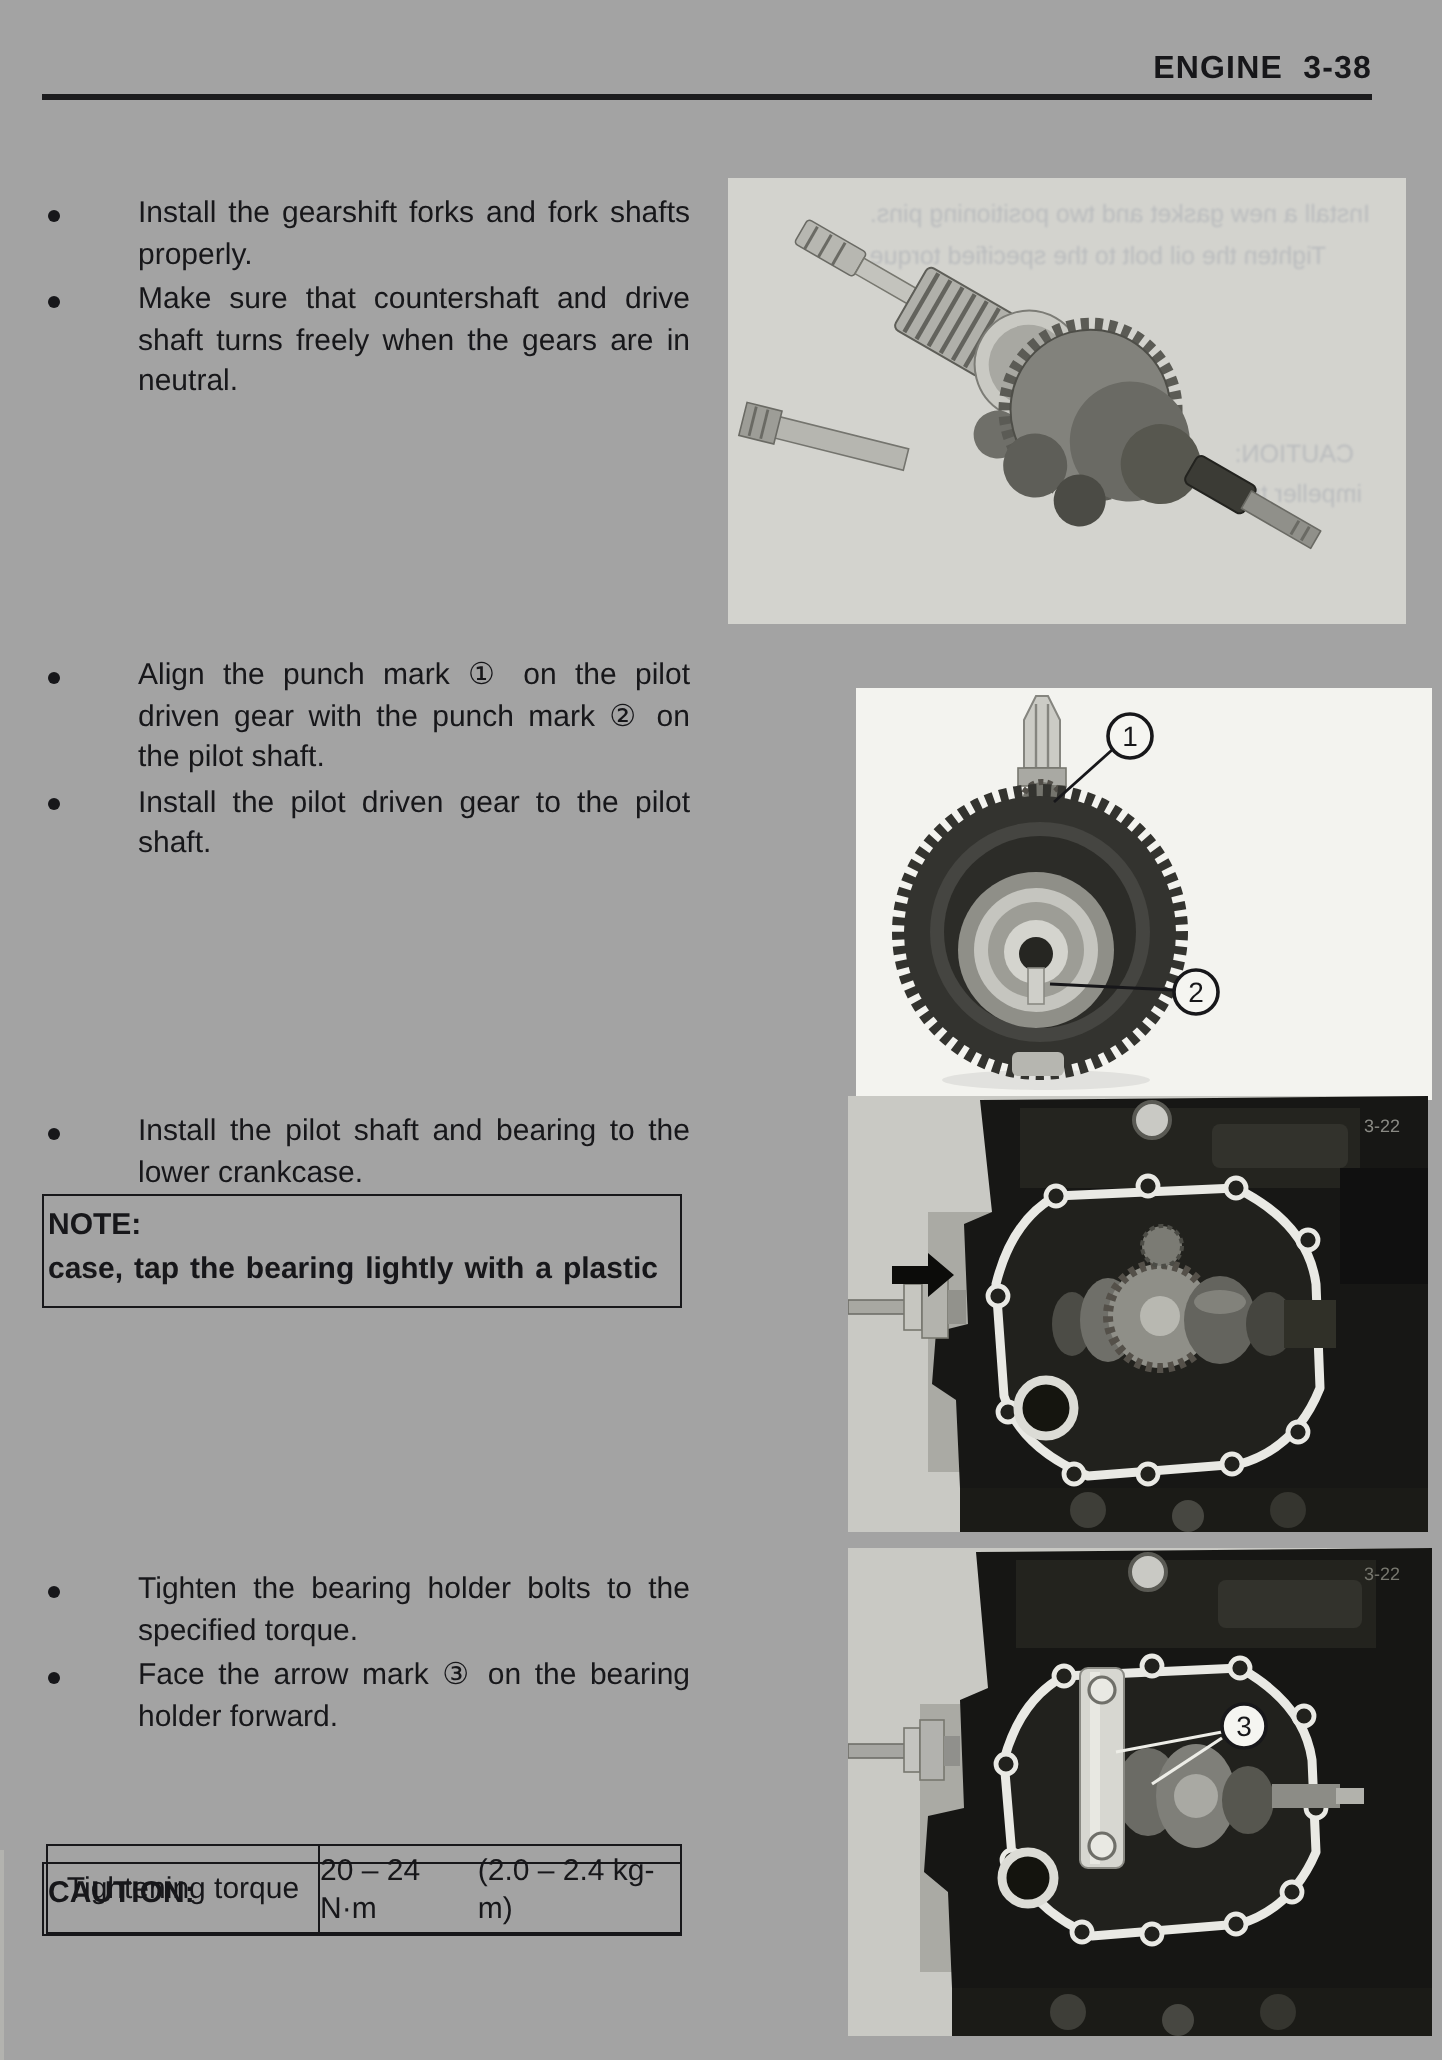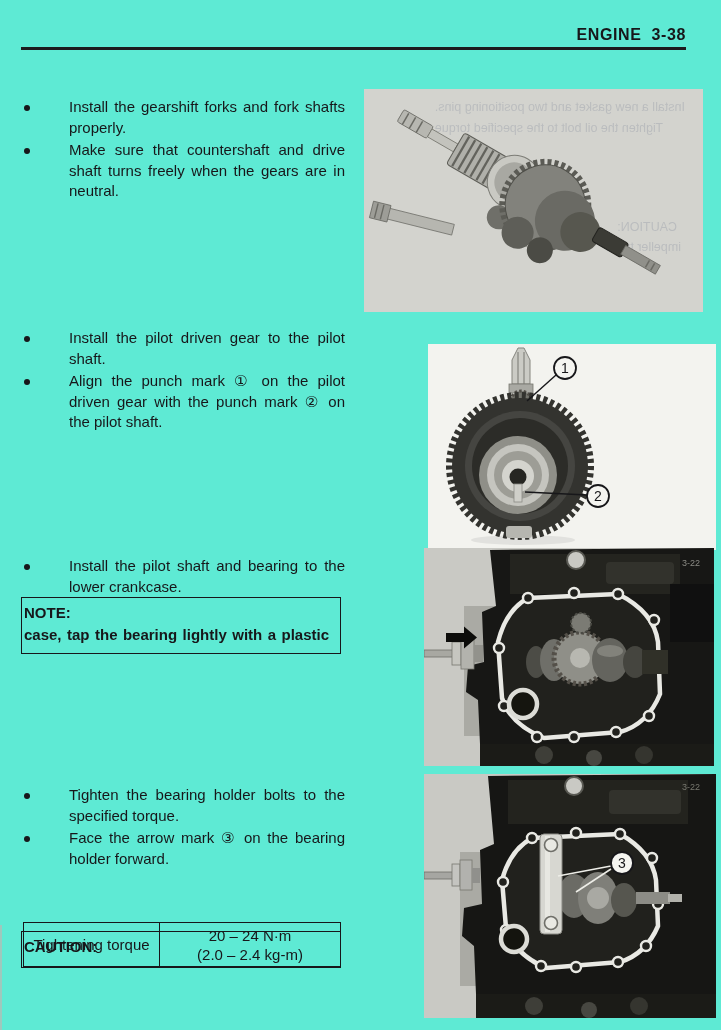--- a/index.html
+++ b/index.html
@@ -1,21 +1,21 @@
 <!DOCTYPE html>
 <html><head>
 <meta charset="utf-8">
 <style>
   * { box-sizing: border-box; margin: 0; padding: 0; }
   html, body { background: #e9e9e6; }
   .page {
     position: relative;
     width: 721px; height: 1030px;
     margin: 0 auto;
-    background: #5eead4;
+    background: #a3a3a3;
     font-family: "Liberation Sans", "DejaVu Sans", sans-serif;
     color: #17171a;
     overflow: hidden;
   }
   .hdr {
     position: absolute; top: 26px; left: 21px; width: 665px;
     text-align: right; font-size: 16px; font-weight: 700;
     letter-spacing: 0.6px; word-spacing: 5px;
   }
   .rule { position: absolute; top: 47px; left: 21px; width: 665px; height: 3px; background: #1c1c1e; }
@@ -33,21 +33,21 @@
     font-size: 15px; font-weight: 700; line-height: 20.5px;
   }
   .box-label { margin-bottom: 1px; }
   .jl { text-align: justify; text-align-last: justify; }
 
   .ttable {
     position: absolute; left: 23px; top: 874px; width: 318px; height: 45px;
     border: 1.7px solid #17171a; display: flex; font-size: 15px; margin-top: 48px;
   }
   .tlabel { width: 136px; border-right: 1.7px solid #17171a; display: flex; align-items: center; justify-content: center; }
-  .tvalue { flex: 1; display: flex; flex-direction: column; align-items: center; justify-content: center; line-height: 19px; }
+  .tvalue { flex: 1; display: flex; flex-direction: row; align-items: center; justify-content: center; line-height: 19px; }
 
   .fig { position: absolute; }
   .fig svg { display: block; width: 100%; height: 100%; }
   .fig1 { left: 364px; top: 89px;  width: 339px; height: 223px; background: #d3d3ce; }
   .fig2 { left: 428px; top: 344px; width: 288px; height: 206px; background: #f3f3ef; }
   .fig3 { left: 424px; top: 548px; width: 290px; height: 218px; background: #c9c9c4; }
   .fig4 { left: 424px; top: 774px; width: 292px; height: 244px; background: #c9c9c4; }
   .ghost-g { filter: blur(0.5px); }
 </style>
 </head>
@@ -66,25 +66,25 @@
     </div>
     <div class="bullet">
       <span class="dot"></span>
       <div class="btext">Make sure that countershaft and drive shaft turns freely when the gears are in neutral.</div>
     </div>
   </div>
 
   <div class="block" style="top:328px">
     <div class="bullet">
       <span class="dot"></span>
+      <div class="btext">Align the punch mark ① on the pilot driven gear with the punch mark ② on the pilot shaft.</div>
+    </div>
+    <div class="bullet">
+      <span class="dot"></span>
       <div class="btext">Install the pilot driven gear to the pilot shaft.</div>
-    </div>
-    <div class="bullet">
-      <span class="dot"></span>
-      <div class="btext">Align the punch mark ① on the pilot driven gear with the punch mark ② on the pilot shaft.</div>
     </div>
   </div>
 
   <div class="block" style="top:556px">
     <div class="bullet">
       <span class="dot"></span>
       <div class="btext">Install the pilot shaft and bearing to the lower crankcase.</div>
     </div>
   </div>
 

